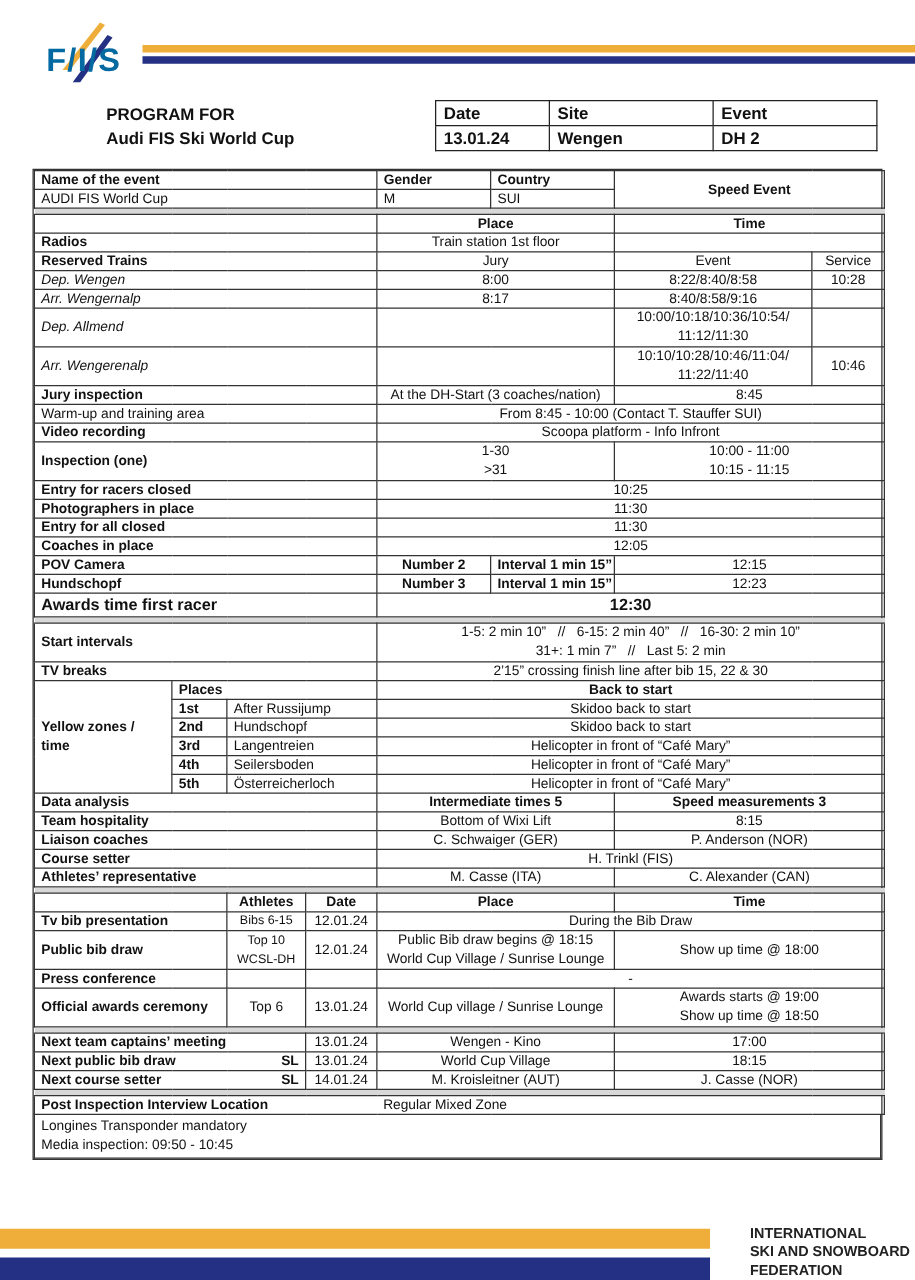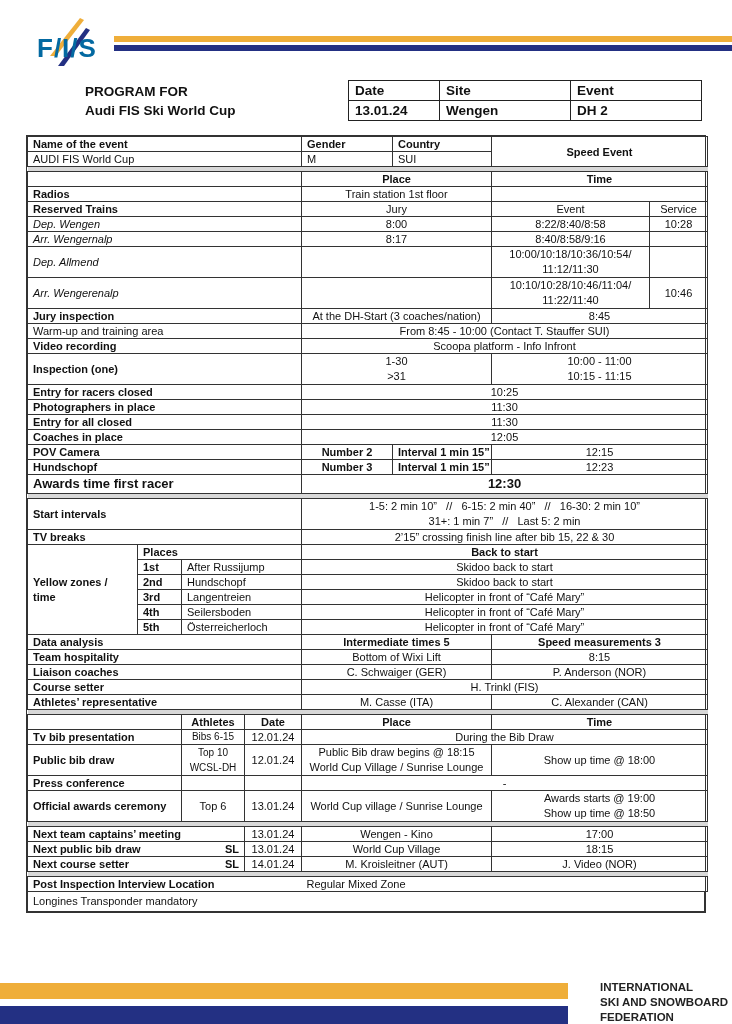--- a/index.html
+++ b/index.html
@@ -315,33 +315,34 @@
   <tr>
     <td class="l b" colspan="3"><span>Next public bib draw</span><span style="float:right">SL</span></td>
     <td>13.01.24</td>
     <td colspan="2">World Cup Village</td>
     <td colspan="2">18:15</td>
   </tr>
   <tr>
     <td class="l b" colspan="3"><span>Next course setter</span><span style="float:right">SL</span></td>
     <td>14.01.24</td>
     <td colspan="2">M. Kroisleitner (AUT)</td>
-    <td colspan="2">J. Video (NOR)</td>
+    <td colspan="2">J. Casse (NOR)</td>
   </tr>
   <tr class="sep">
           <td colspan="8"></td>
         </tr>
   <tr>
     <td class="l b" colspan="4" style="border-right:none">Post Inspection Interview Location</td>
     <td class="l" colspan="4" style="border-left:none">Regular Mixed Zone</td>
   </tr>
 </tbody>
     </table>
 <div class="misc">
   <div>Longines Transponder mandatory</div>
+  <div>Media inspection: 09:50 - 10:45</div>
 </div>
 </div>
 
 <div class="abs bar-bot-y"></div>
 <div class="abs bar-bot-b"></div>
 <div class="abs fis-full">
   <div>INTERNATIONAL</div>
   <div>SKI AND SNOWBOARD</div>
   <div>FEDERATION</div>
 </div>

